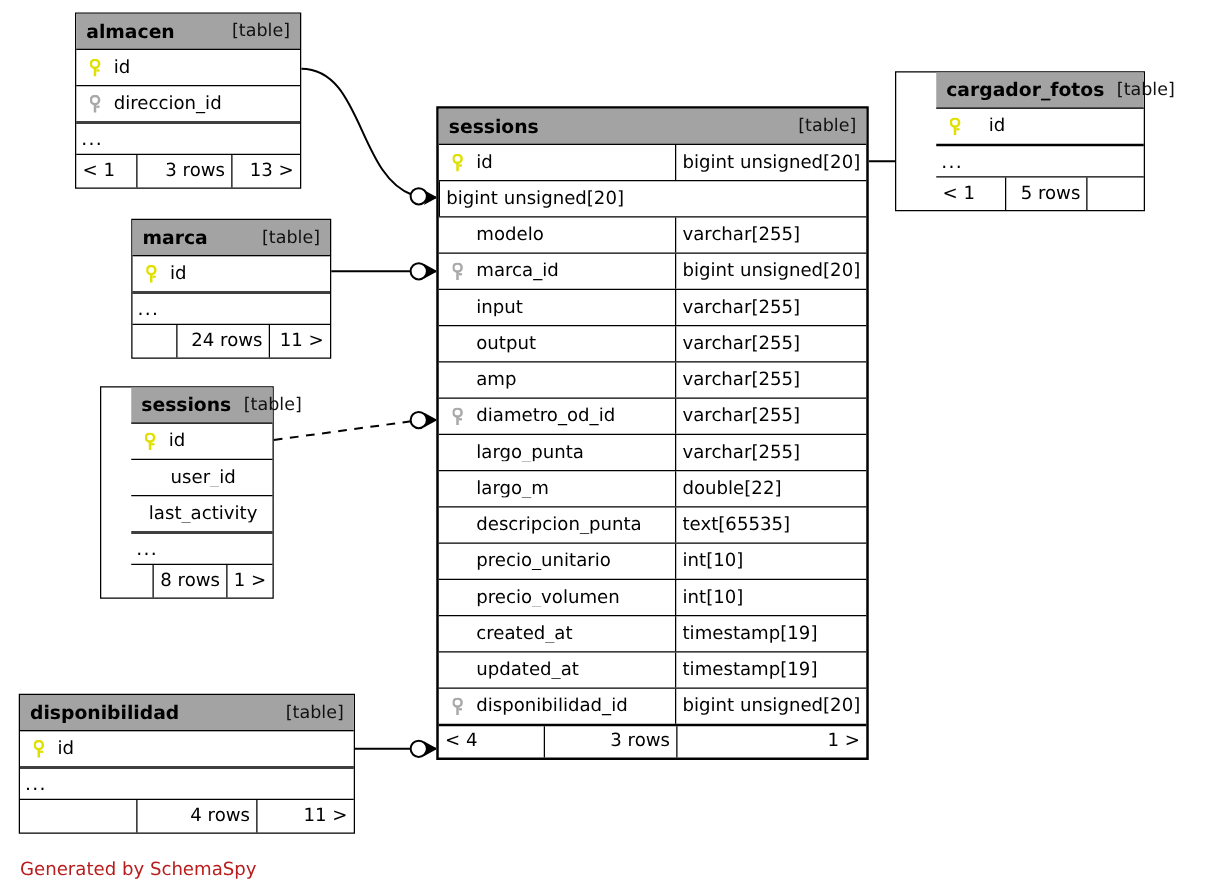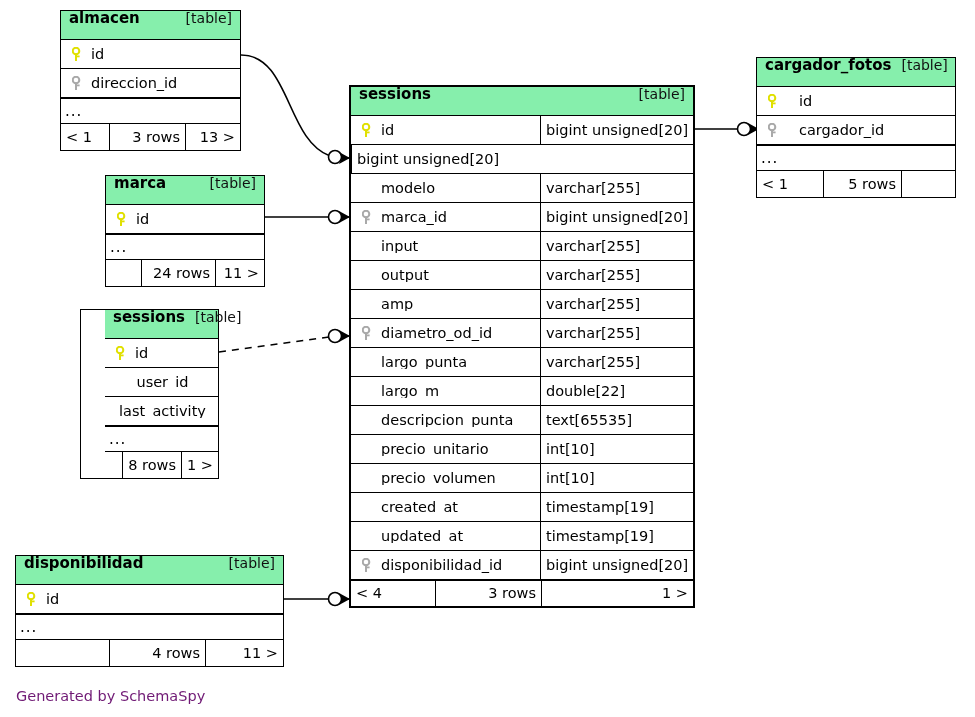--- a/index.html
+++ b/index.html
@@ -32,25 +32,25 @@
     position: absolute;
     background: #ffffff;
     border: 2px solid #000000;
     box-sizing: border-box;
     font-size: 14.5px;
     line-height: 1;
   }
   .tbl.thin { border-width: 1px; }
 
   .tbl-title {
-    background: #86efac;
+    background: #a3a3a3;
     border-bottom: 1px solid #000000;
     height: 29px;
     display: flex;
-    align-items: flex-start;
+    align-items: center;
     justify-content: space-between;
     padding: 0 8px;
     box-sizing: border-box;
     white-space: nowrap;
   }
   .tbl-title .tname {
     font-weight: bold;
     font-size: 15px;
   }
   .tbl-title .ttag {
@@ -131,21 +131,21 @@
   }
   .foot-cell:last-child { border-right: none; }
   .foot-left { justify-content: flex-start; }
   .foot-right { justify-content: flex-end; }
 
   .genby {
     position: absolute;
     left: 16px;
     top: 688px;
     font-size: 14.5px;
-    color: #701a75;
+    color: #b91c1c;
     white-space: nowrap;
   }
 </style>
 </head>
 <body>
 
 <div id="canvas">
 
   <svg id="edges" viewBox="0 0 975 717" width="975" height="717">
     <defs>
@@ -462,47 +462,35 @@
       <div class="col-type" style="width:153px;">bigint unsigned[20]</div>
     </div>
 
     <div class="foot-row" style="border-top:1px solid #000;">
       <div class="foot-cell foot-left" style="width:85px;">&lt; 4</div>
       <div class="foot-cell foot-right" style="width:106px;">3 rows</div>
       <div class="foot-cell foot-right" style="width:151px;">1 &gt;</div>
     </div>
   </div>
 
-  <div class="tbl thin" id="tbl-cargador-fotos" style="left:756px; top:57px; width:200px;">
+  <div class="tbl thin" id="tbl-cargador-fotos" style="left:716px; top:57px; width:200px;padding-left:32px;">
     <div class="tbl-title">
       <span class="tname">cargador_fotos</span>
       <span class="ttag">[table]</span>
     </div>
     <div class="col-row">
       <div class="col-name">
         <span class="keyslot">
           <svg width="13" height="15" viewBox="0 0 13 15">
               <circle cx="4" cy="4" r="3.3" fill="none" stroke="#e0e000" stroke-width="2"></circle>
               <rect x="3" y="6.5" width="2" height="7.5" fill="#e0e000"></rect>
               <rect x="5" y="8.5" width="2.6" height="1.8" fill="#e0e000"></rect>
             </svg>
         </span>
         <span class="col-label" style="padding-left:14px;">id</span>
-      </div>
-    </div>
-    <div class="col-row">
-      <div class="col-name">
-        <span class="keyslot">
-          <svg width="13" height="15" viewBox="0 0 13 15">
-              <circle cx="4" cy="4" r="3.3" fill="none" stroke="#a9a9a9" stroke-width="2"></circle>
-              <rect x="3" y="6.5" width="2" height="7.5" fill="#a9a9a9"></rect>
-              <rect x="5" y="8.5" width="2.6" height="1.8" fill="#a9a9a9"></rect>
-            </svg>
-        </span>
-        <span class="col-label" style="padding-left:14px;">cargador_id</span>
       </div>
     </div>
     <div class="ell-row">...</div>
     <div class="foot-row">
       <div class="foot-cell foot-left" style="width:67px;">&lt; 1</div>
       <div class="foot-cell foot-right" style="width:78px;">5 rows</div>
       <div class="foot-cell foot-right" style="width:53px;"></div>
     </div>
   </div>
 

